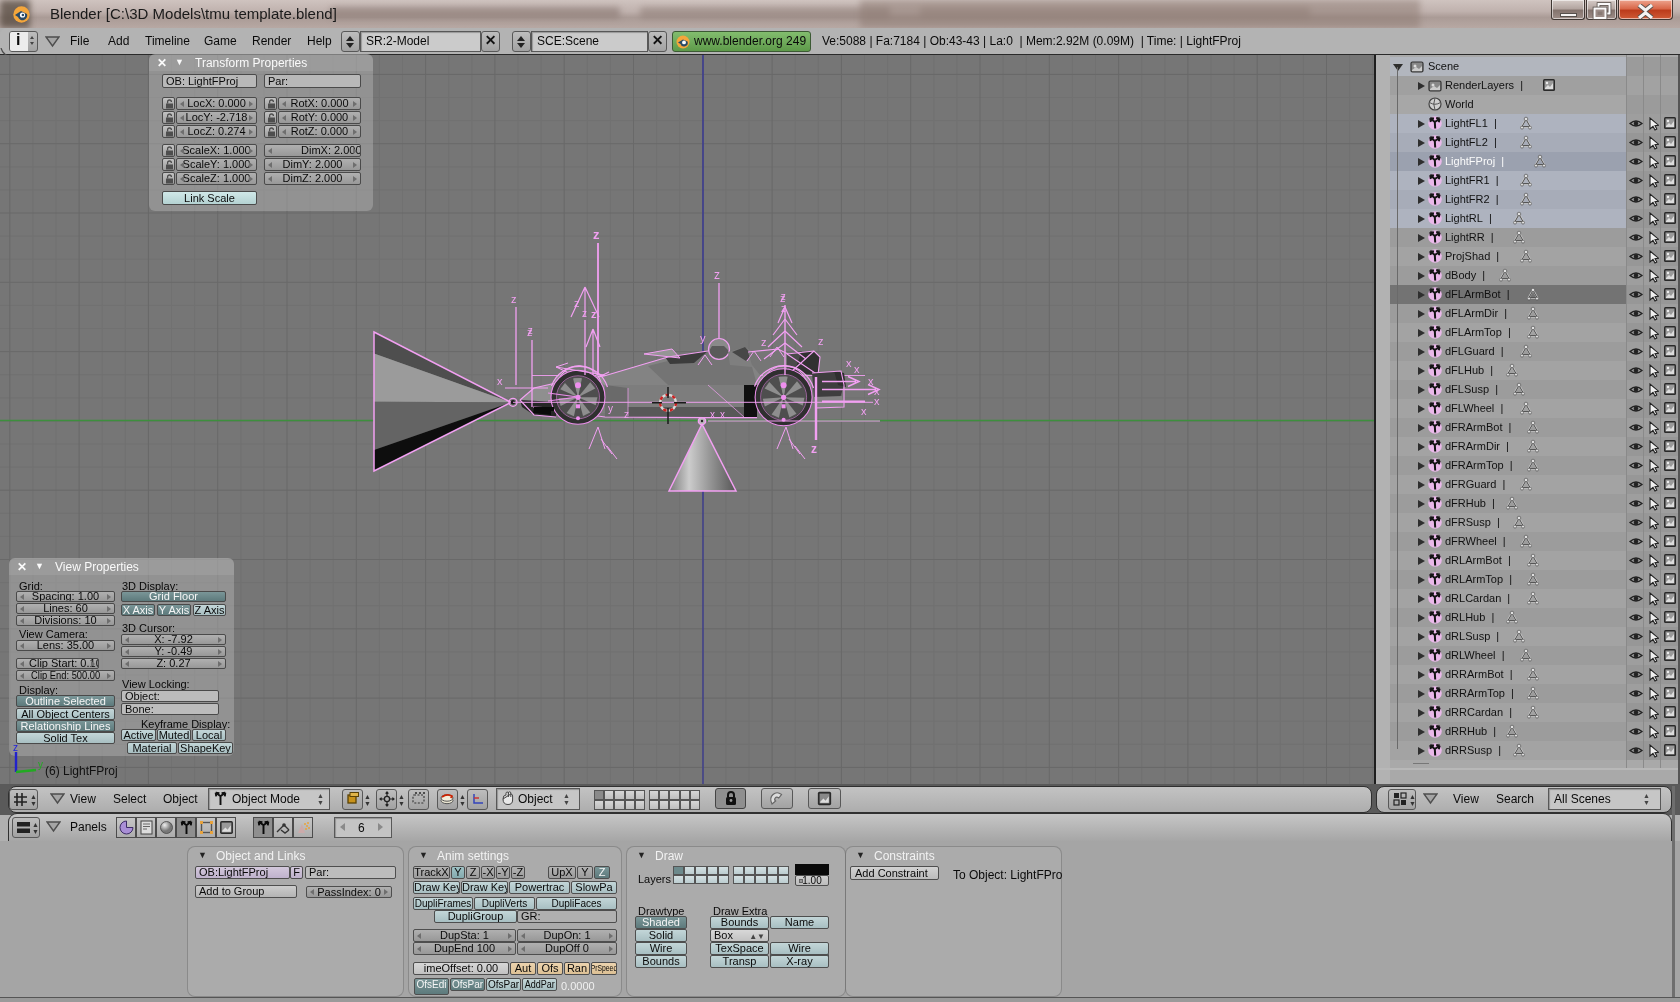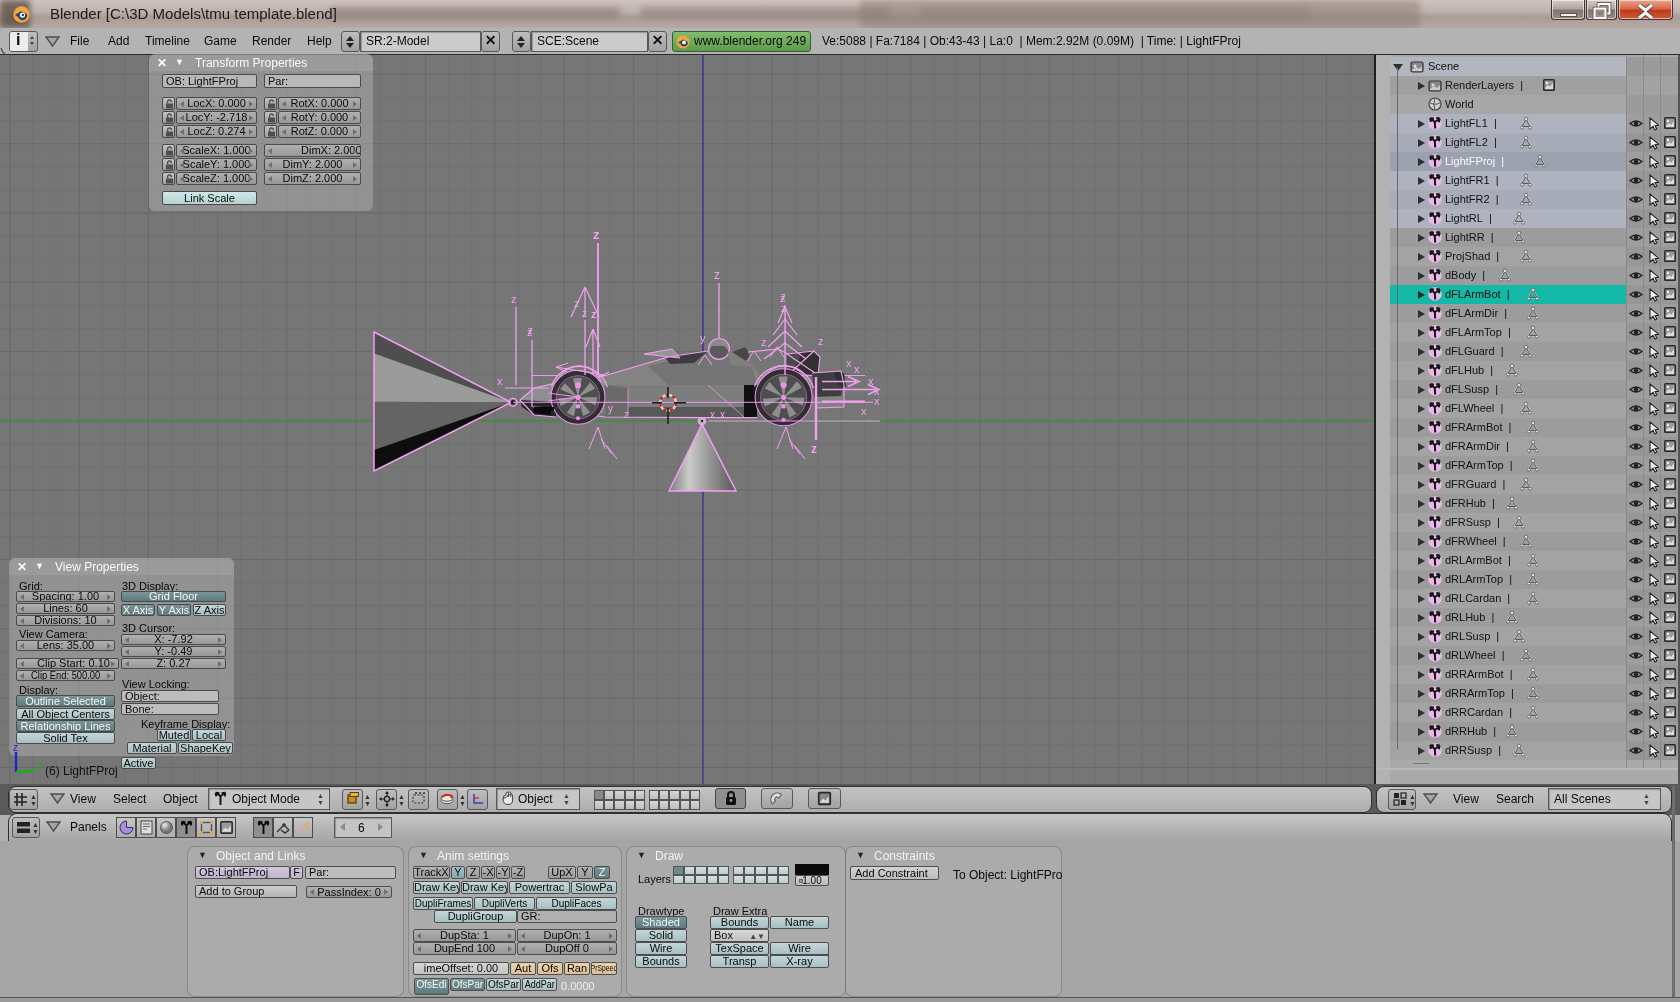--- a/index.html
+++ b/index.html
@@ -364,21 +364,21 @@
         <span style="position:absolute;left:8px;top:2px;font-weight:bold;">✕</span>
         <span style="position:absolute;left:26px;top:3px;font-size:9px;">▼</span>
         <span style="position:absolute;left:46px;top:2px;">View Properties</span>
       </div>
       <div class="vlbl" style="left:10px;top:22px;">Grid:</div>
       <div class="vbtn numf" style="left:7px;top:33px;width:99px;height:11px;font-size:11px;line-height:9px;"><span class="arrL"></span>Spacing: 1.00<span class="arrR"></span></div>
       <div class="vbtn numf" style="left:7px;top:45px;width:99px;height:11px;font-size:11px;line-height:9px;"><span class="arrL"></span>Lines: 60<span class="arrR"></span></div>
       <div class="vbtn numf" style="left:7px;top:57px;width:99px;height:11px;font-size:11px;line-height:9px;"><span class="arrL"></span>Divisions: 10<span class="arrR"></span></div>
       <div class="vlbl" style="left:10px;top:70px;">View Camera:</div>
       <div class="vbtn numf" style="left:7px;top:82px;width:99px;height:11px;font-size:11px;line-height:9px;"><span class="arrL"></span>Lens: 35.00<span class="arrR"></span></div>
-      <div class="vbtn numf" style="left:7px;top:100px;width:103px;height:11px;font-size:11px;line-height:9px;padding-left:12px;"><span class="arrL"></span>Clip Start: 0.10<span class="arrR"></span></div>
+      <div class="vbtn numf" style="left:7px;top:100px;width:83px;height:11px;font-size:11px;line-height:9px;padding-left:12px;"><span class="arrL"></span>Clip Start: 0.10<span class="arrR"></span></div>
       <div class="vbtn numf" style="left:7px;top:112px;width:99px;height:11px;font-size:11px;line-height:9px;"><span class="arrL"></span><span style="display:inline-block;transform:scaleX(.85);">Clip End: 500.00</span><span class="arrR"></span></div>
       <div class="vlbl" style="left:10px;top:126px;">Display:</div>
       <div class="vbtn tealdark" style="left:7px;top:137px;width:99px;height:12px;font-size:11px;line-height:10px;">Outline Selected</div>
       <div class="vbtn teal" style="left:7px;top:150px;width:99px;height:12px;font-size:11px;line-height:10px;">All Object Centers</div>
       <div class="vbtn tealdark" style="left:7px;top:162px;width:99px;height:12px;font-size:11px;line-height:10px;">Relationship Lines</div>
       <div class="vbtn teal" style="left:7px;top:174px;width:99px;height:12px;font-size:11px;line-height:10px;">Solid Tex</div>
       <div class="vlbl" style="left:113px;top:22px;">3D Display:</div>
       <div class="vbtn tealdark" style="left:112px;top:33px;width:105px;height:11px;font-size:11px;line-height:9px;">Grid Floor</div>
       <div class="vbtn tealdark" style="left:112px;top:46px;width:34px;height:12px;font-size:11px;line-height:10px;">X Axis</div>
       <div class="vbtn tealdark" style="left:148px;top:46px;width:34px;height:12px;font-size:11px;line-height:10px;">Y Axis</div>
@@ -388,21 +388,21 @@
       <div class="vbtn numf" style="left:112px;top:88px;width:105px;height:11px;font-size:11px;line-height:9px;"><span class="arrL"></span>Y: -0.49<span class="arrR"></span></div>
       <div class="vbtn numf" style="left:112px;top:100px;width:105px;height:11px;font-size:11px;line-height:9px;"><span class="arrL"></span>Z: 0.27<span class="arrR"></span></div>
       <div class="vlbl" style="left:113px;top:120px;">View Locking:</div>
       <div class="vbtn" style="left:112px;top:132px;width:98px;height:12px;font-size:11px;line-height:10px;background:#bcbcbc;">
         <span style="position:absolute;left:3px;">Object:</span>
       </div>
       <div class="vbtn" style="left:112px;top:145px;width:98px;height:12px;font-size:11px;line-height:10px;background:#bcbcbc;">
         <span style="position:absolute;left:3px;">Bone:</span>
       </div>
       <div class="vlbl" style="left:113px;top:160px;padding-left:19px;">Keyframe Display:</div>
-      <div class="vbtn teal" style="left:112px;top:171px;width:35px;height:12px;font-size:11px;line-height:10px;margin-top:28px;">Active</div>
+      <div class="vbtn teal" style="left:112px;top:171px;width:35px;height:12px;font-size:11px;line-height:10px;">Active</div>
       <div class="vbtn teal" style="left:148px;top:171px;width:34px;height:12px;font-size:11px;line-height:10px;">Muted</div>
       <div class="vbtn teal" style="left:183px;top:171px;width:34px;height:12px;font-size:11px;line-height:10px;">Local</div>
       <div class="vbtn teal" style="left:118px;top:184px;width:50px;height:12px;font-size:11px;line-height:10px;">Material</div>
       <div class="vbtn teal" style="left:169px;top:184px;width:55px;height:12px;font-size:11px;line-height:10px;">ShapeKey</div>
     </div>
     <svg class="abs" style="left:8px;top:745px;" width="60" height="35" viewBox="0 0 60 35">
 <line x1="8" y1="27" x2="8" y2="7" stroke="#2222cc" stroke-width="2.4"></line>
 <line x1="8" y1="27" x2="28" y2="25" stroke="#22aa22" stroke-width="2.4"></line>
 <text x="5" y="6" font-size="10" fill="#2222dd" font-family="Liberation Sans">z</text>
 <text x="30" y="23" font-size="10" fill="#22aa22" font-family="Liberation Sans">y</text>
@@ -716,21 +716,21 @@
       <div class="ocol" style="left:268px;top:211px;background:#9e9e9e;">
         <svg style="position:absolute;left:3px;top:3px;" width="12" height="14">
           <use href="#ic-cur"></use>
         </svg>
       </div>
       <div class="ocol" style="left:285px;top:211px;background:#9e9e9e;">
         <svg style="position:absolute;left:2px;top:2px;" width="14" height="14">
           <use href="#ic-rnd"></use>
         </svg>
       </div>
-      <div class="orow" style="top:230px;background:#14b8a6;color:#111;">
+      <div class="orow" style="top:230px;background:#737373;color:#111;">
         <svg style="position:absolute;left:27px;top:5px;" width="9" height="10">
           <use href="#tri-r"></use>
         </svg>
         <svg style="position:absolute;left:38px;top:2px;" width="14" height="14">
           <use href="#ic-obj"></use>
         </svg>
         <span class="nm" style="left:55px;">dFLArmBot&nbsp; |</span>
         <svg style="position:absolute;left:136px;top:2px;" width="14" height="14">
           <use href="#ic-lamp"></use>
         </svg>

